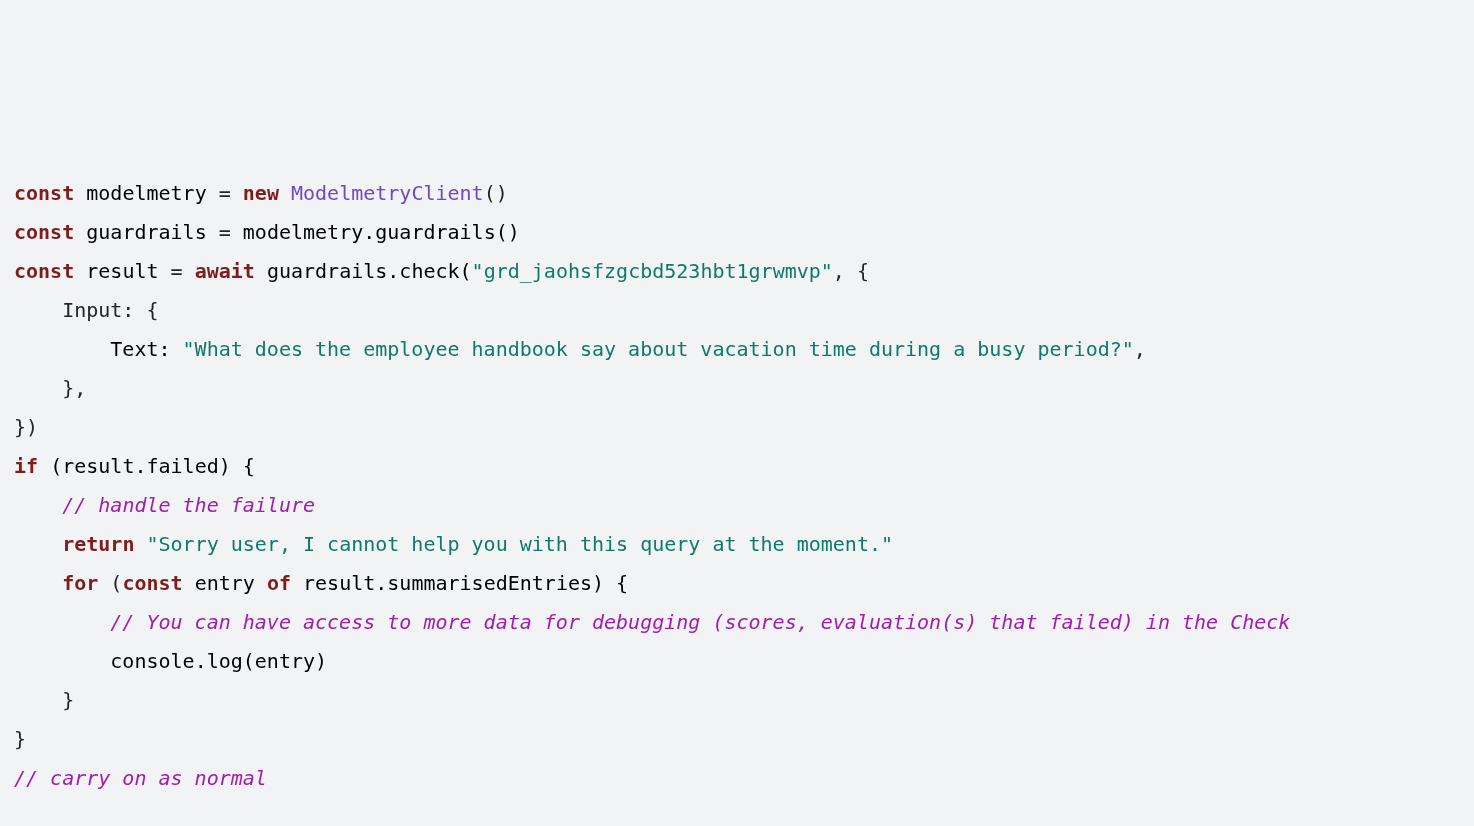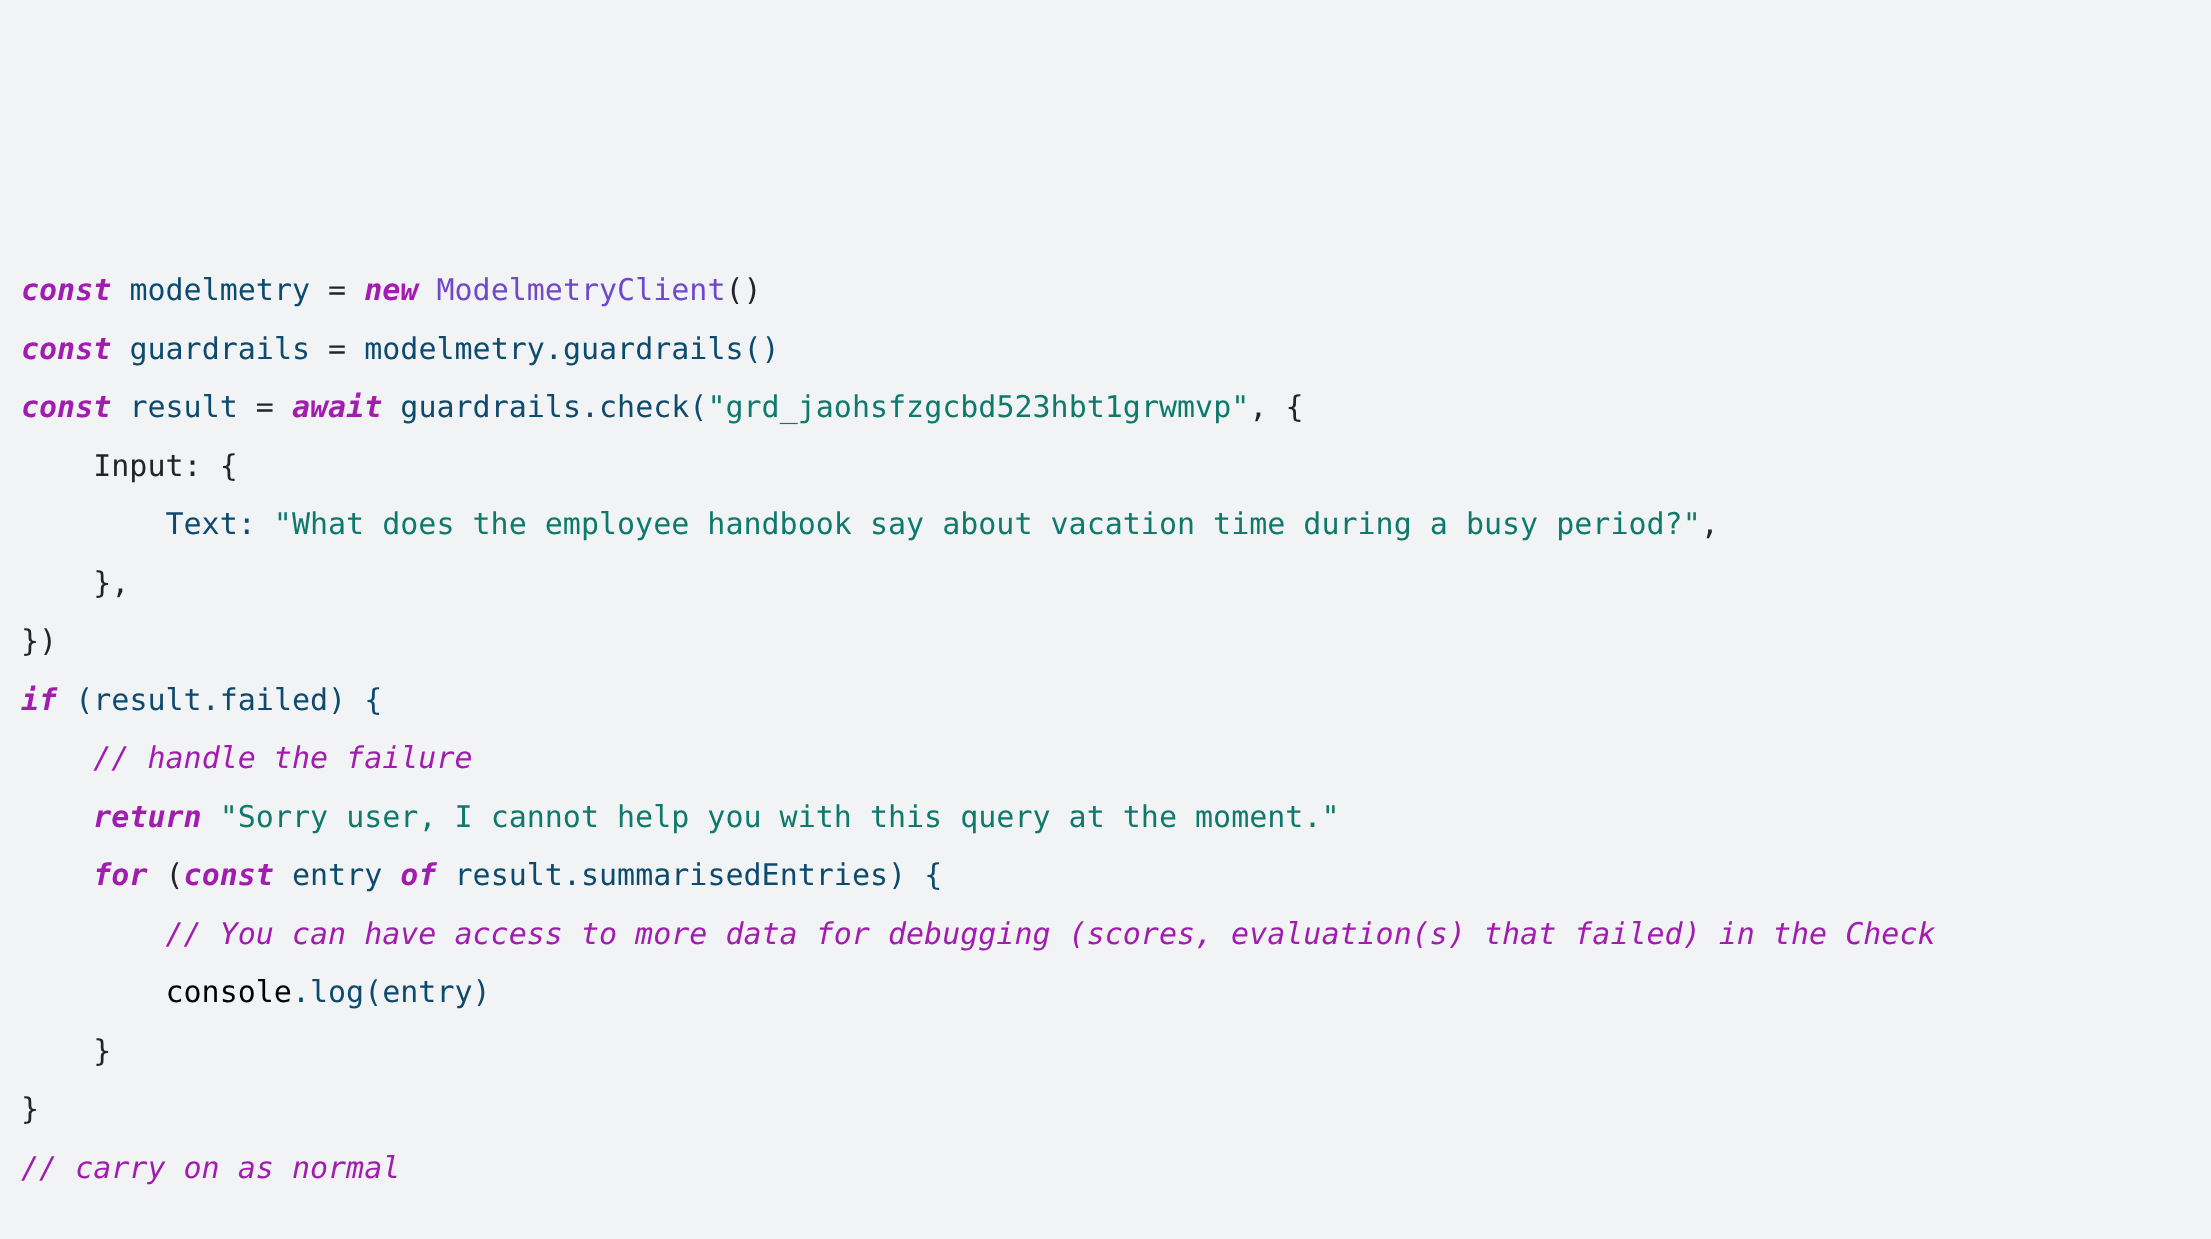--- a/index.html
+++ b/index.html
@@ -11,26 +11,25 @@
       background-color: #f1f3f5;
       font-family: 'SF Mono', 'Monaco', 'Menlo', 'Consolas', 'DejaVu Sans Mono', monospace;
       font-size: 20px;
       line-height: 1.95;
       padding: 18px 14px;
       white-space: pre;
       overflow-x: hidden;
       color: #212529;
     }
     .keyword {
-      color: #a21caf;
+      color: #7f1d1d;
       font-weight: 700;
-      font-style: italic;
     }
     .identifier {
-      color: #0c4a6e;
+      color: #000000;
     }
     .class-name {
       color: #7048c8;
     }
     .string {
       color: #0e7a6b;
     }
     .comment {
       color: #a21caf;
       font-style: italic;

